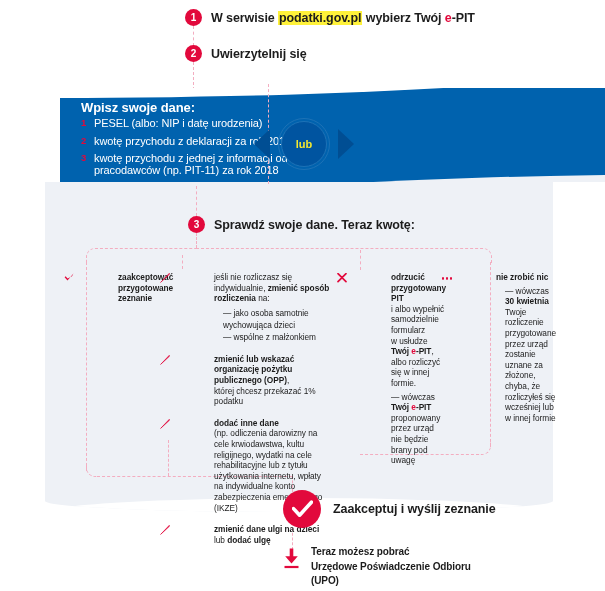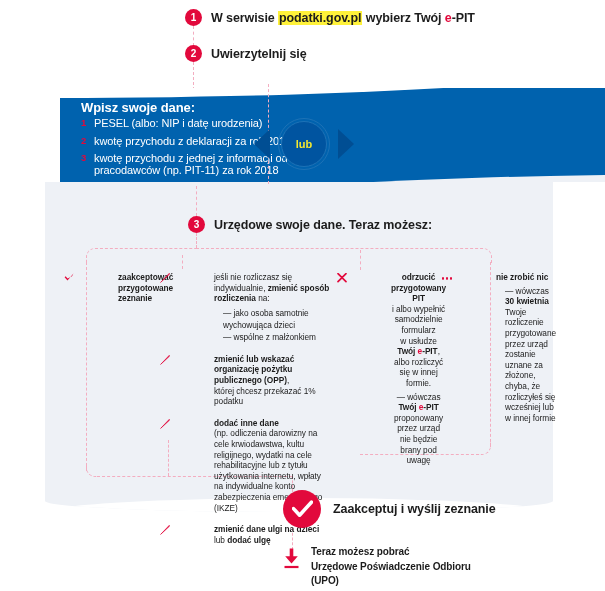--- a/index.html
+++ b/index.html
@@ -215,21 +215,21 @@
     <div class="lub-c-in">lub</div>
   </div>
 
   <div class="bb-right" style="z-index:7;">
     <div class="bb-right-h">użyj profilu zaufanego</div>
     <div class="bb-right-p">By skorzystać z tej opcji, musisz mieć założony profil zaufany</div>
   </div>
 
   <div class="step" id="step3" style="z-index:8;">
     <div class="step-num">3</div>
-    <div class="step-text">Urzędowe swoje dane. Teraz możesz:</div>
+    <div class="step-text">Sprawdź swoje dane. Teraz kwotę:</div>
   </div>
 
   <div class="col" id="col1" style="z-index:8;">
     <div class="item">
       <span class="mk">
         <svg width="10" height="9" viewBox="0 0 10 9">
             <path d="M0.6 4.2 L3.5 7.6 L9.4 0.6 L8.0 3.2 L3.6 5.4 L1.6 3.2 Z" fill="#e2093c"></path>
           </svg>
       </span>
       <span class="it-body"><b>zaakceptować przygotowane zeznanie</b></span>
@@ -278,21 +278,21 @@
       <span class="mk">
         <svg width="10" height="10" viewBox="0 0 10 10">
             <path d="M9.2 0.4 L2.2 7.8 L0.6 9.4 L1.9 8.2 L9.6 1.1 Z" fill="#e2093c" stroke="#e2093c" stroke-width="0.7"></path>
           </svg>
       </span>
       <span class="it-body"><b>zmienić dane ulgi na dzieci</b><span> lub </span><b>dodać ulgę</b></span>
     </div>
 
   </div>
 
-  <div class="col" id="col3" style="z-index:8;text-align:center;">
+  <div class="col" id="col3" style="z-index:8;">
     <div class="item">
       <span class="mk">
         <svg width="10" height="10" viewBox="0 0 10 10">
             <path d="M1 0.6 L9 8.6 M9 0.6 L1 8.6" stroke="#e2093c" stroke-width="1.7" stroke-linecap="round"></path>
           </svg>
       </span>
       <span class="it-body"><b>odrzucić przygotowany PIT</b>
         <div>i albo wypełnić samodzielnie formularz</div>
         <div><span>w usłudze </span><b>Twój </b><b class="red">e</b><b>-PIT</b><span>, albo rozliczyć się w innej formie.</span></div>
         <div class="sub">

